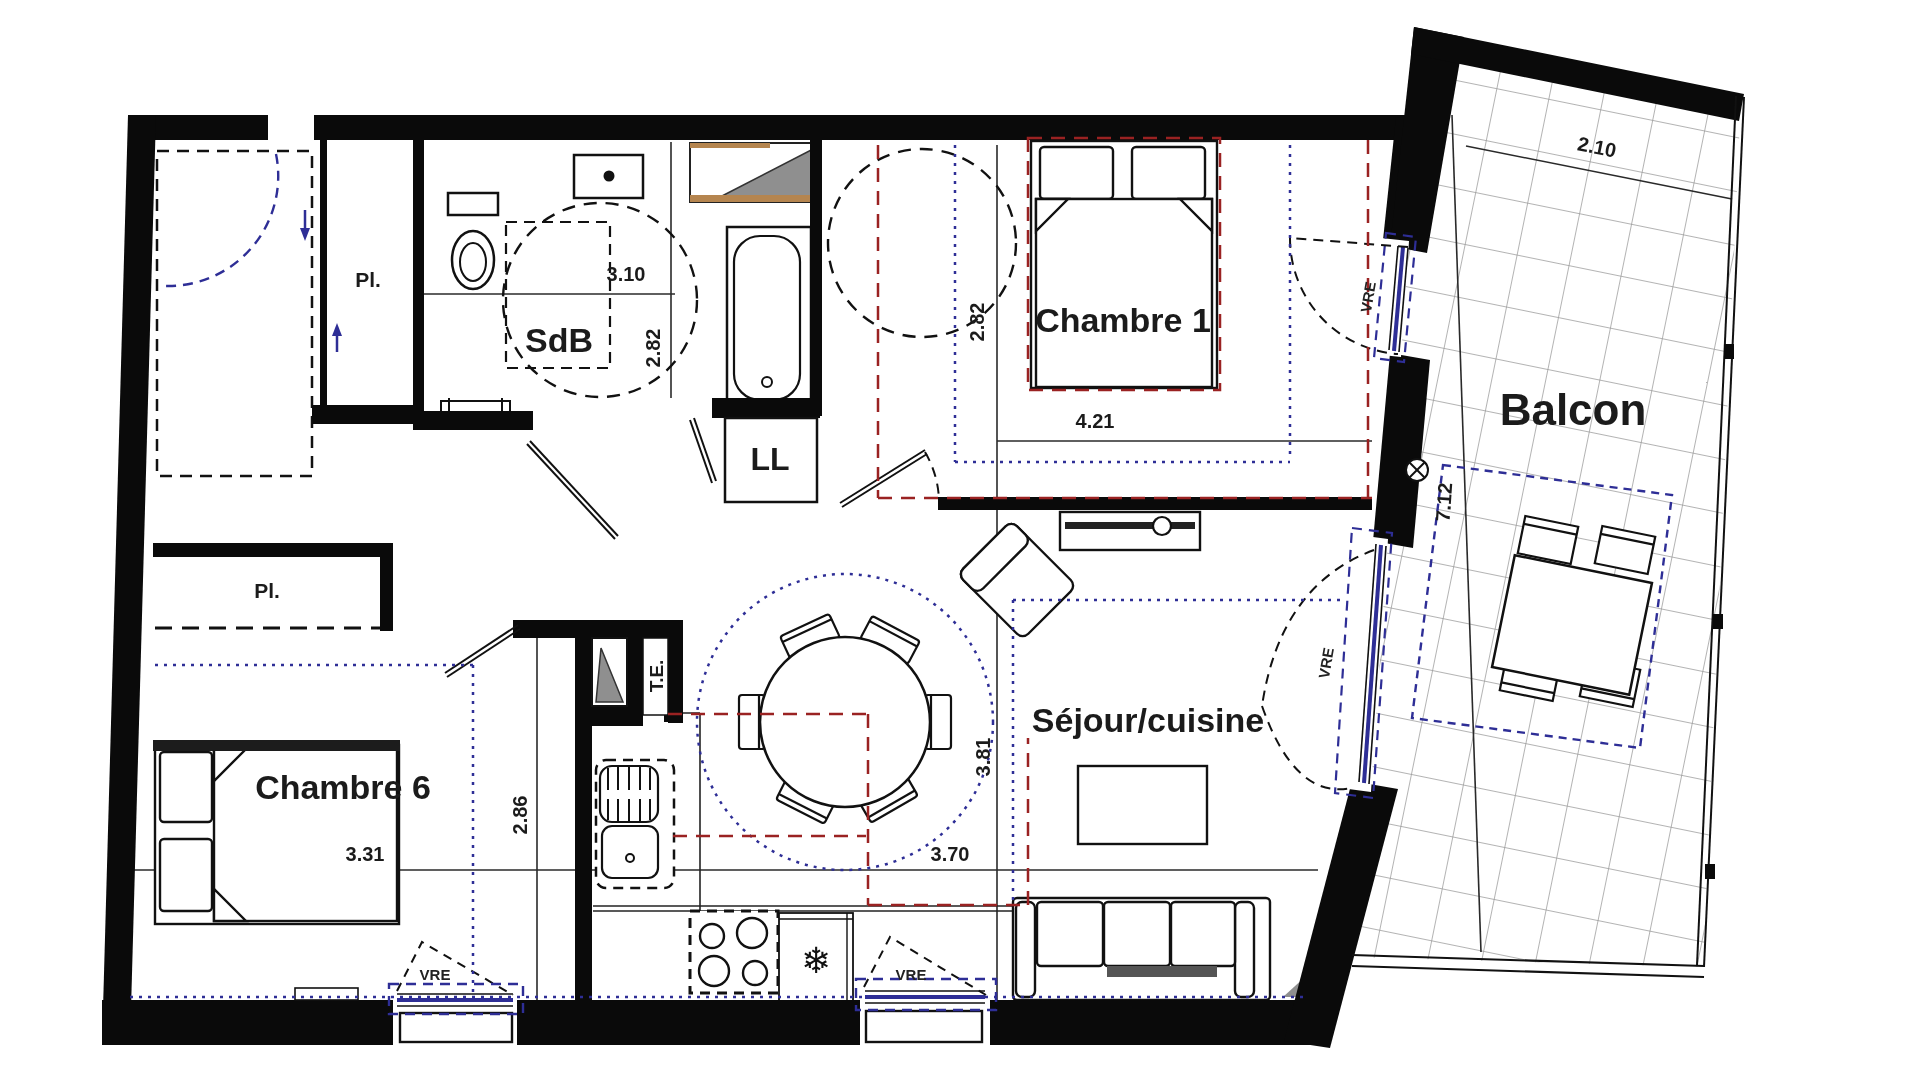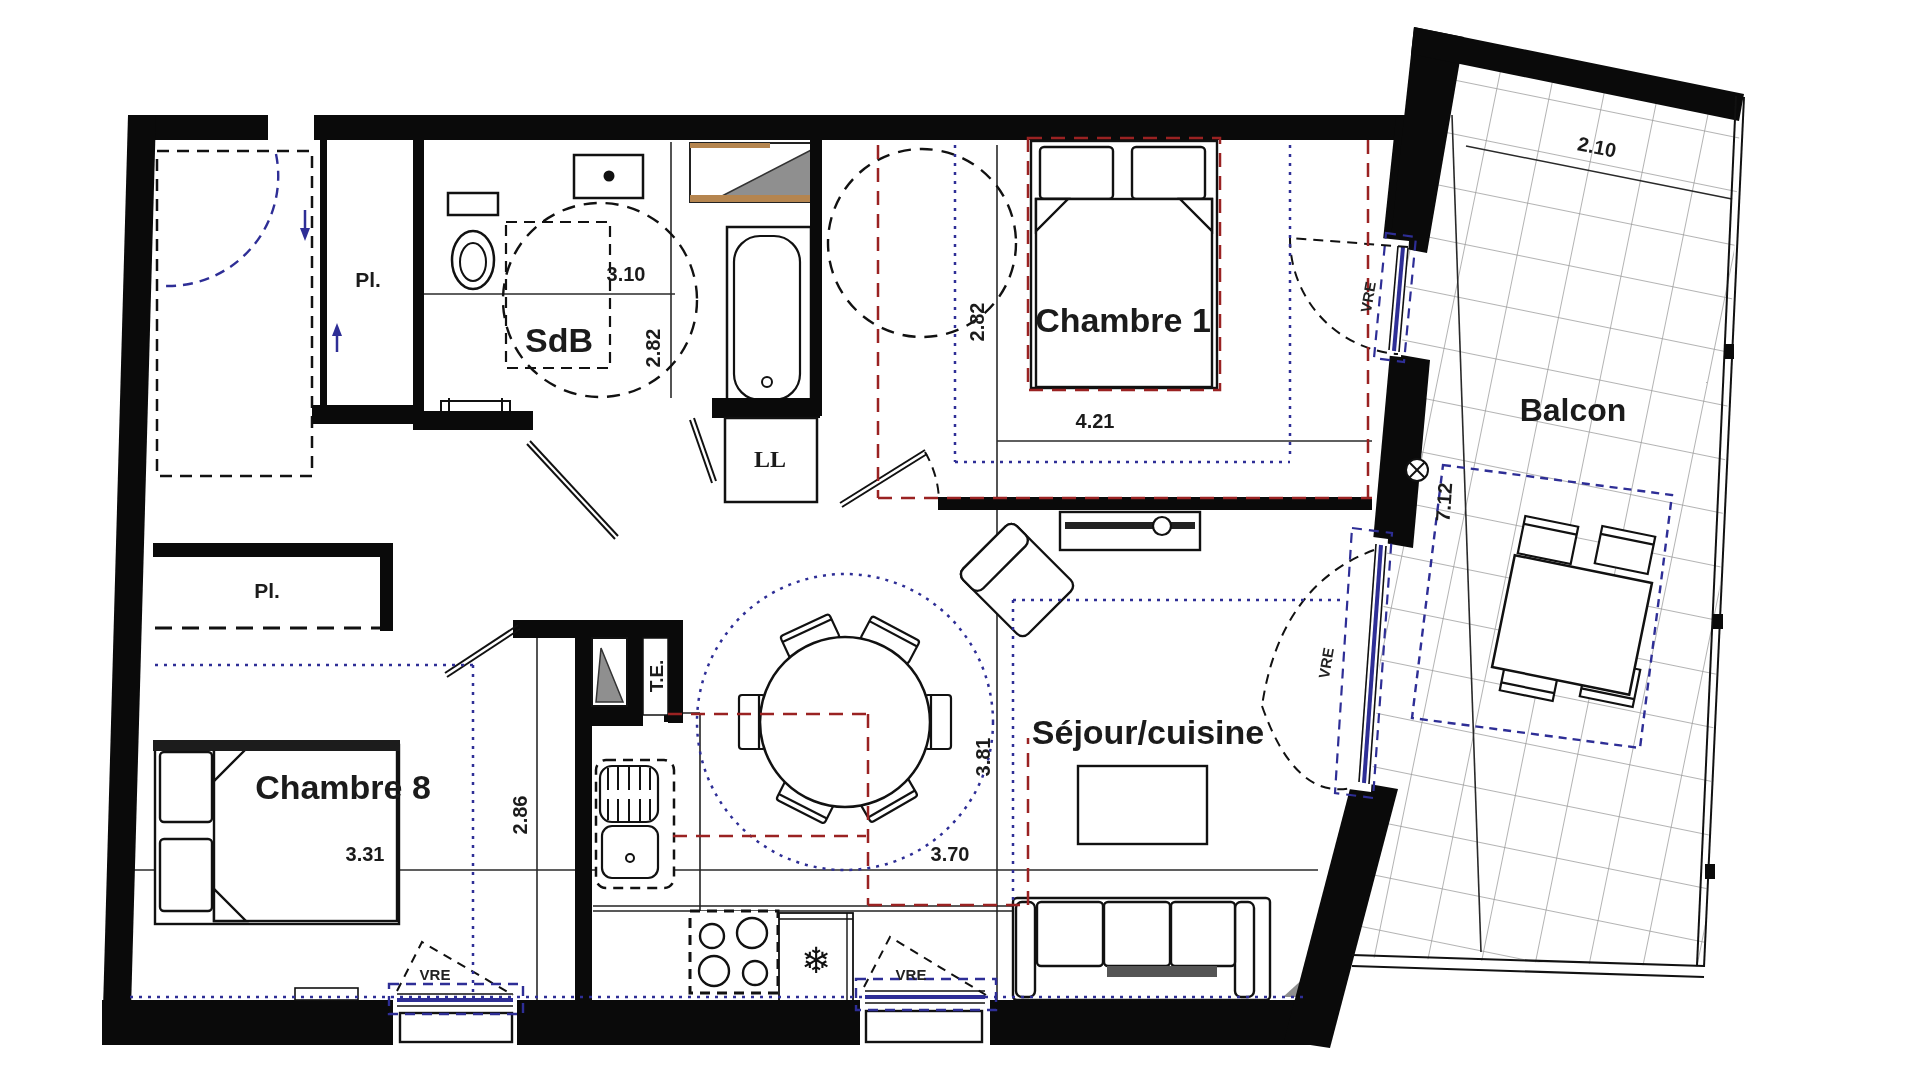--- a/index.html
+++ b/index.html
@@ -363,26 +363,26 @@
     <line x1="668" y1="714" x2="868" y2="714"></line>
     <line x1="868" y1="714" x2="868" y2="905"></line>
     <line x1="868" y1="905" x2="1028" y2="905"></line>
     <line x1="1028" y1="905" x2="1028" y2="738"></line>
     <line x1="673" y1="836" x2="866" y2="836"></line>
   </g>
 </svg>
 
 <div class="lbl room" style="left:559px;top:340px;">SdB</div>
 <div class="lbl room" style="left:1123px;top:320px;">Chambre 1</div>
-<div class="lbl room" style="left:343px;top:787px;">Chambre 8</div>
-<div class="lbl room" style="left:1148px;top:720px;margin-top:12px;">Séjour/cuisine</div>
-<div class="lbl room" style="left:1573px;top:410px;font-size:32px;">Balcon</div>
+<div class="lbl room" style="left:343px;top:787px;">Chambre 6</div>
+<div class="lbl room" style="left:1148px;top:720px;">Séjour/cuisine</div>
+<div class="lbl room" style="left:1573px;top:410px;font-size:44px;">Balcon</div>
 <div class="lbl small" style="left:368px;top:279px;">Pl.</div>
 <div class="lbl small" style="left:267px;top:590px;">Pl.</div>
-<div class="lbl" style="left:770px;top:459px;font-size:24px;font-family:Liberation Serif, serif;">LL</div>
+<div class="lbl" style="left:770px;top:459px;font-size:32px;">LL</div>
 <div class="lbl r270" style="left:656px;top:676px;font-size:19px;">T.E.</div>
 
 <div class="lbl dim" style="left:626px;top:274px;">3.10</div>
 <div class="lbl dim r270" style="left:653px;top:348px;">2.82</div>
 <div class="lbl dim r270" style="left:977px;top:322px;">2.82</div>
 <div class="lbl dim" style="left:1095px;top:421px;">4.21</div>
 <div class="lbl dim rot11" style="left:1597px;top:147px;">2.10</div>
 <div class="lbl dim rot86n" style="left:1444px;top:502px;">7.12</div>
 <div class="lbl dim" style="left:365px;top:854px;">3.31</div>
 <div class="lbl dim r270" style="left:520px;top:815px;">2.86</div>

